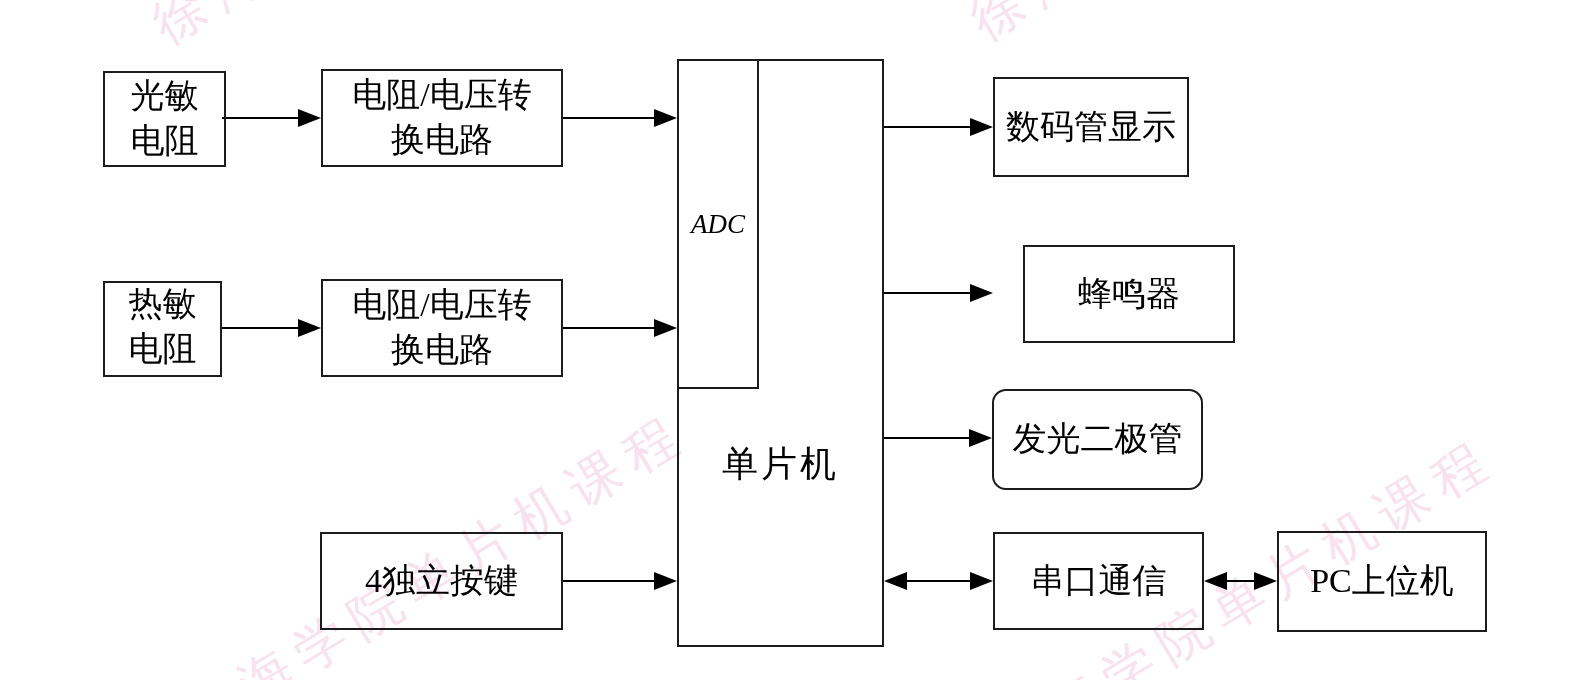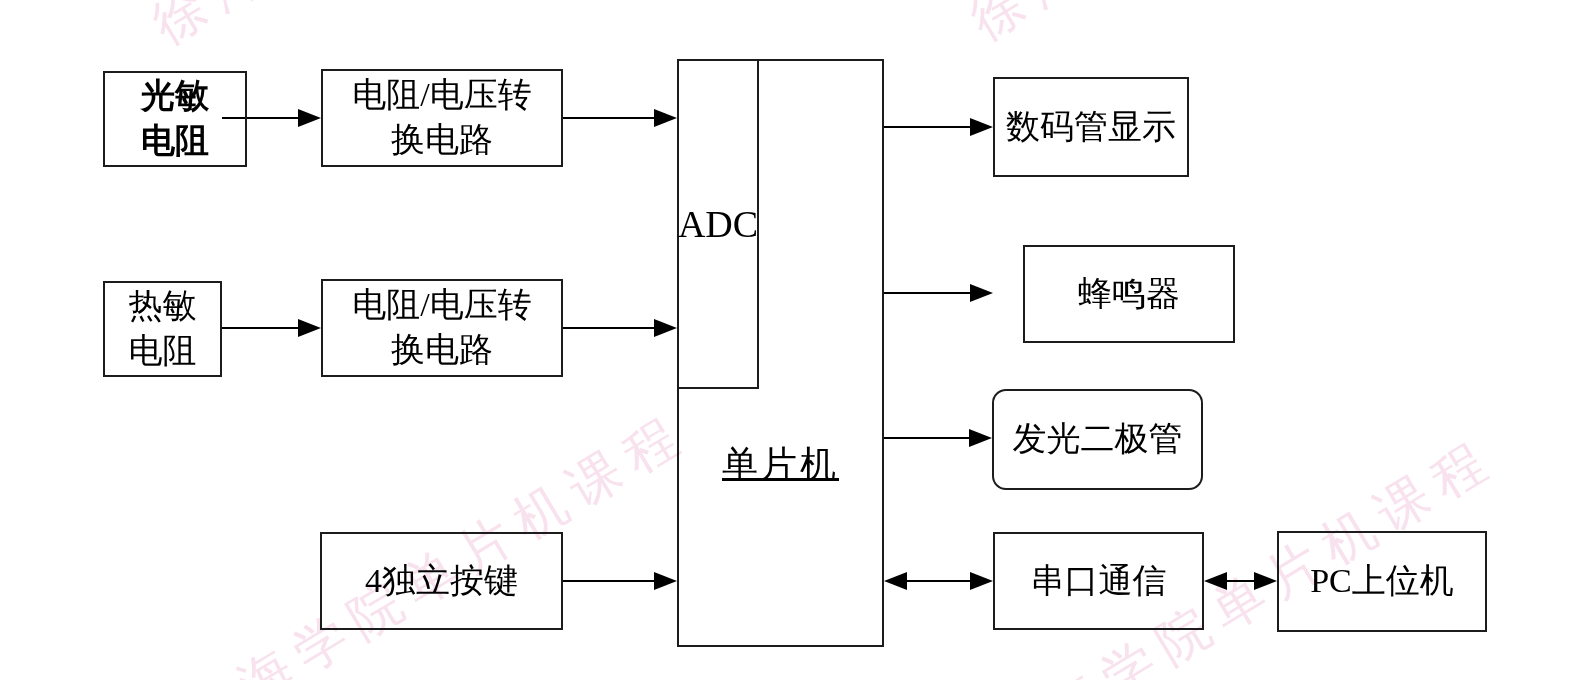--- a/index.html
+++ b/index.html
@@ -33,22 +33,23 @@
     font-size:34px;
     line-height:1.32;
     z-index:3;
   }
   .region{
     position:absolute;
     box-sizing:border-box;
     border-right:2px solid #1c1c1c;
     border-bottom:2px solid #1c1c1c;
     display:flex;align-items:center;justify-content:center;
-    font-size:38px;
+    font-size:27px;
     z-index:3;
+    font-style:italic;
   }
   .floating-label{
     position:absolute;
     text-align:center;
     font-size:36px;
     letter-spacing:3px;
     z-index:3;
   }
 </style>
 </head>
@@ -111,39 +112,39 @@
       </g>
 
       <g>
         <line x1="1223" y1="581" x2="1258" y2="581"></line>
         <polygon points="1204,581 1227,572 1227,590" stroke="none"></polygon>
         <polygon points="1277,581 1254,572 1254,590" stroke="none"></polygon>
       </g>
     </g>
   </svg>
 
-  <div class="box" style="left:103px;top:71px;width:144px;height:96px;font-weight:bold;">光敏
+  <div class="box" style="left:103px;top:71px;width:123px;height:96px;">光敏
 电阻</div>
 
   <div class="box" style="left:321px;top:69px;width:242px;height:98px;">电阻/电压转
 换电路</div>
 
-  <div class="box" style="left:103px;top:281px;width:119px;height:96px;">热敏
+  <div class="box" style="left:103px;top:281px;width:119px;height:96px;font-family:Liberation Mono, monospace;">热敏
 电阻</div>
 
   <div class="box" style="left:321px;top:279px;width:242px;height:98px;">电阻/电压转
 换电路</div>
 
   <div class="box" style="left:320px;top:532px;width:243px;height:98px;">4独立按键</div>
 
   <div class="box" style="left:677px;top:59px;width:207px;height:588px;"></div>
 
   <div class="region" style="left:679px;top:61px;width:80px;height:328px;">ADC</div>
 
-  <div class="floating-label" style="left:677px;top:440px;width:207px;text-decoration:underline;">单片机</div>
+  <div class="floating-label" style="left:677px;top:440px;width:207px;">单片机</div>
 
   <div class="box" style="left:993px;top:77px;width:196px;height:100px;">数码管显示</div>
 
   <div class="box" style="left:993px;top:245px;width:212px;height:98px;margin-left:30px;">蜂鸣器</div>
 
   <div class="box" style="left:992px;top:389px;width:211px;height:101px;border-radius:14px;">发光二极管</div>
 
   <div class="box" style="left:1277px;top:531px;width:210px;height:101px;">PC上位机</div>
 
   <div class="box" style="left:993px;top:532px;width:211px;height:98px;">串口通信</div>

